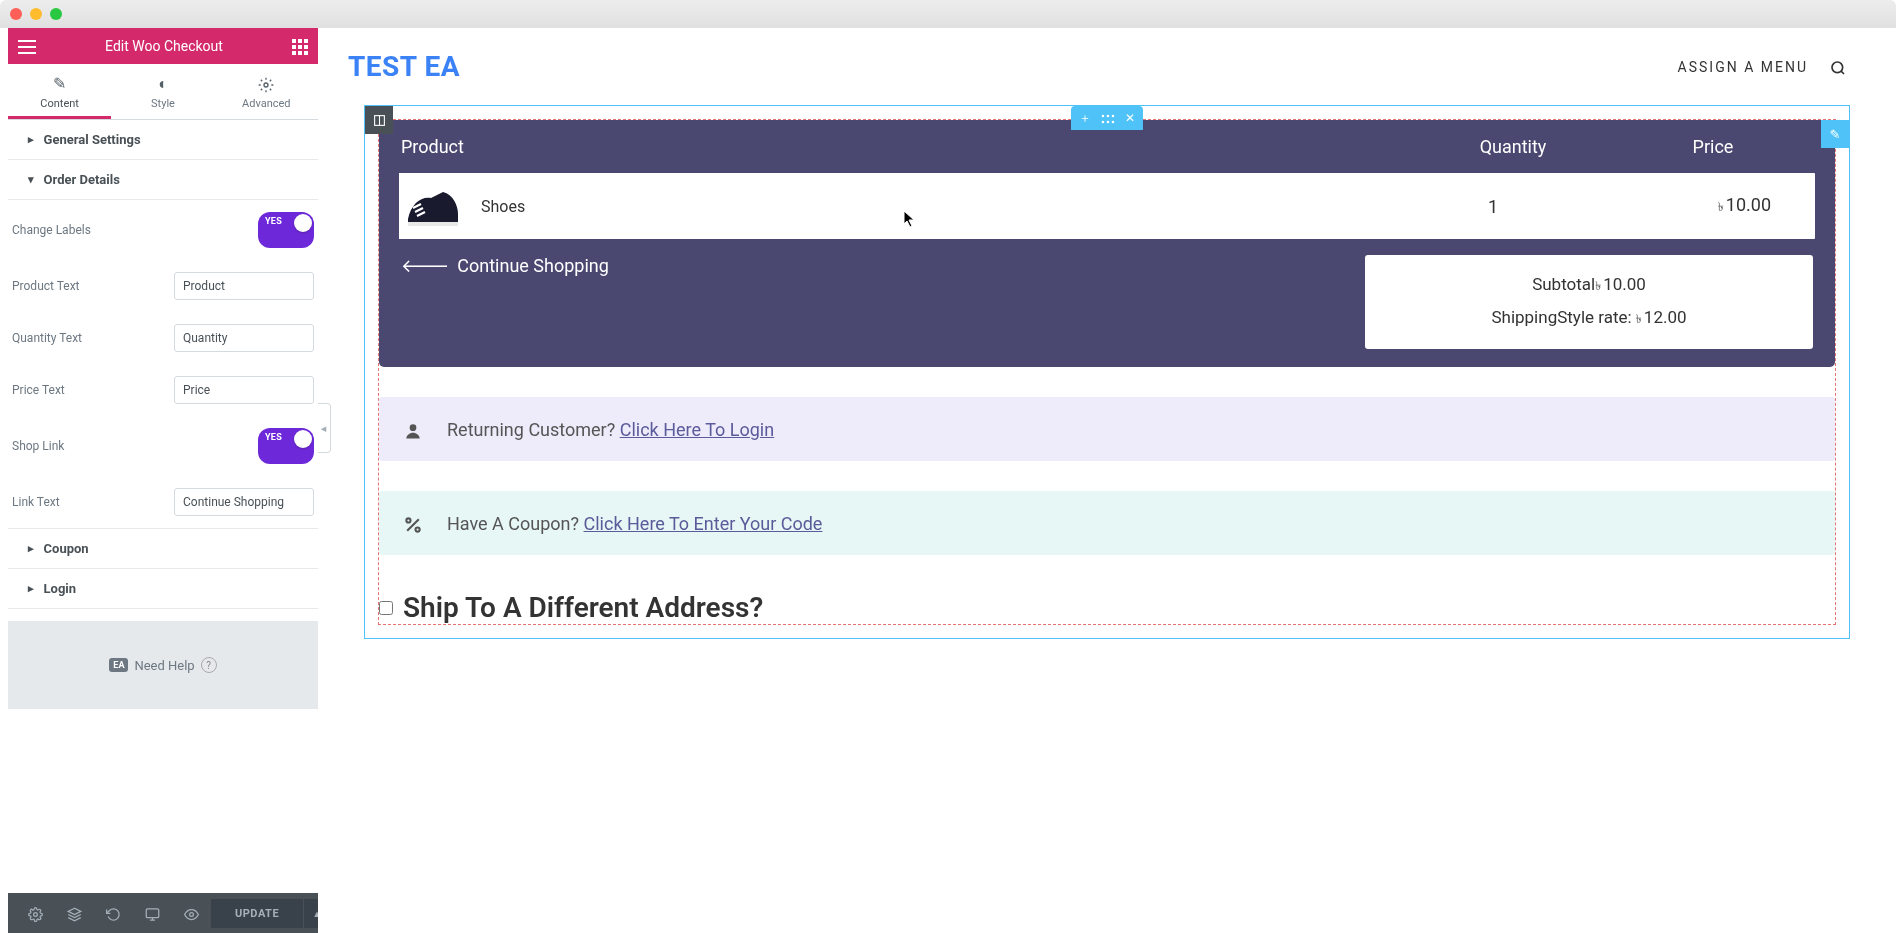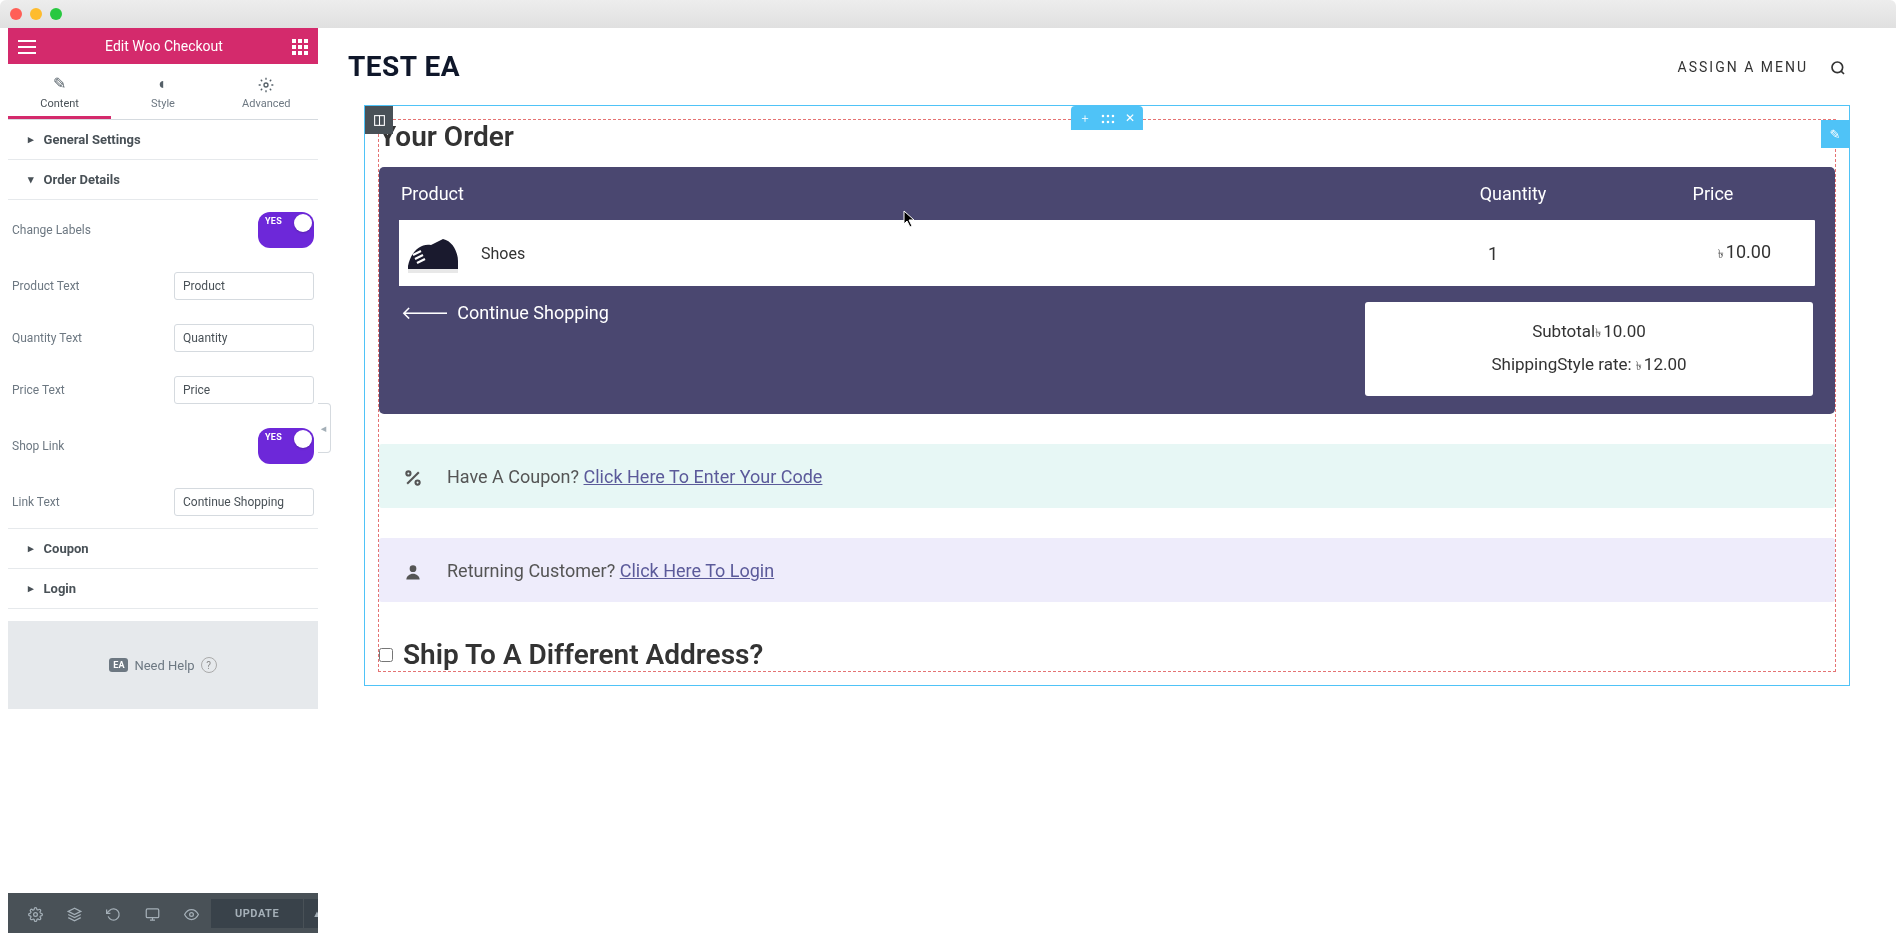--- a/index.html
+++ b/index.html
@@ -46,21 +46,21 @@
 .footer-icon { color: #a4afb7; padding: 0 12px; font-size: 15px; cursor: pointer; }
 .update-wrap { margin-left: auto; display:flex; }
 .update-btn { background: #39424a; color: #a4afb7; border: none; padding: 8px 24px; font-size: 11px; font-weight:700; letter-spacing:.5px; cursor: pointer; }
 .update-caret { background:#39424a; color:#a4afb7; border:none; border-left:1px solid #495157; padding:8px 10px; cursor:pointer; font-size:11px; }
 
 
 .preview { flex: 1; background: #fff; position: relative; overflow: hidden; }
 .collapse-handle { position:absolute; left:-1px; top:375px; width:14px; height:50px; background:#fff; border:1px solid #d5dadf; border-left:none; border-radius:0 4px 4px 0; display:flex; align-items:center; justify-content:center; color:#a4afb7; font-size:11px; cursor:pointer; z-index:50; }
 
 .site-header { display:flex; align-items:center; justify-content:space-between; padding: 22px 50px 22px 30px; }
-.site-title { color:#0f172a; font-size:28px; font-weight:700; letter-spacing:.5px; }
+.site-title { color:#3b82f6; font-size:28px; font-weight:700; letter-spacing:.5px; }
 .site-nav { display:flex; align-items:center; gap:22px; color:#333; }
 .assign-menu { font-size:14px; letter-spacing:2px; color:#333; }
 .search-ic { font-size:16px; color:#333; cursor:pointer; }
 
 .section-handle { position:absolute; left:50%; transform:translateX(-50%); top:0; background:#4fc3f7; color:#fff; height:24px; border-radius:4px 4px 0 0; display:flex; align-items:center; padding:0 8px; gap:10px; font-size:12px; z-index:30; }
 .section-handle span { cursor:pointer; }
 .edit-pencil { position:absolute; right:0; top:14px; width:28px; height:28px; background:#4fc3f7; color:#fff; display:flex; align-items:center; justify-content:center; cursor:pointer; z-index:30; font-size:13px; }
 .section-square { position:absolute; left:0; top:0; width:28px; height:28px; background:#495157; color:#fff; display:flex; align-items:center; justify-content:center; font-size:13px; z-index:30; cursor:pointer; }
 
 .canvas { margin: 0 46px; position:relative; border:1px solid #4fc3f7; padding:13px; }
@@ -286,21 +286,20 @@
       </div>
       <div class="section-square">
         <svg width="13" height="13" viewBox="0 0 24 24" fill="none" stroke="#fff" stroke-width="2">
             <rect x="3" y="3" width="18" height="18"></rect>
             <line x1="12" y1="3" x2="12" y2="21"></line>
           </svg>
       </div>
       <div class="edit-pencil">✎</div>
 
       <div class="canvas-inner">
-        <h2 class="order-title">Your Order</h2>
 
         <div class="order-box">
           <div class="order-head">
             <div>Product</div>
             <div class="qty">Quantity</div>
             <div class="price">Price</div>
           </div>
           <div class="order-row">
             <div class="prod">
               <div class="prod-img">
@@ -328,47 +327,47 @@
                 <span><span class="currency">৳</span><span>10.00</span></span>
               </div>
               <div class="trow">
                 <span>Shipping</span>
                 <span><span>Style rate:</span> <span class="currency">৳</span><span>12.00</span></span>
               </div>
             </div>
           </div>
         </div>
 
+        <div class="notice returning">
+          <span class="notice-icon">
+            <svg width="20" height="20" viewBox="0 0 24 24" fill="currentColor">
+                <circle cx="12" cy="8" r="4"></circle>
+                <path d="M4 21c0-4 4-7 8-7s8 3 8 7"></path>
+              </svg>
+          </span>
+          <span>
+            <span>Returning Customer?</span>
+            <a href="#">Click Here To Login</a>
+          </span>
+        </div>
+
         <div class="notice coupon">
           <span class="notice-icon">
             <svg width="20" height="20" viewBox="0 0 24 24" fill="none" stroke="currentColor" stroke-width="2.5">
                 <line x1="19" y1="5" x2="5" y2="19"></line>
                 <circle cx="6.5" cy="6.5" r="2.5"></circle>
                 <circle cx="17.5" cy="17.5" r="2.5"></circle>
               </svg>
           </span>
           <span>
             <span>Have A Coupon?</span>
             <a href="#">Click Here To Enter Your Code</a>
           </span>
         </div>
 
-        <div class="notice returning">
-          <span class="notice-icon">
-            <svg width="20" height="20" viewBox="0 0 24 24" fill="currentColor">
-                <circle cx="12" cy="8" r="4"></circle>
-                <path d="M4 21c0-4 4-7 8-7s8 3 8 7"></path>
-              </svg>
-          </span>
-          <span>
-            <span>Returning Customer?</span>
-            <a href="#">Click Here To Login</a>
-          </span>
-        </div>
-
         <div class="billing-row">
           <div style="flex:1" class="ship-diff">
             <input type="checkbox" style="">
             <h2>Ship To A Different Address?</h2>
           </div>
         </div>
       </div>
     </div>
 
     <svg class="cursor-arrow" viewBox="0 0 14 18">

